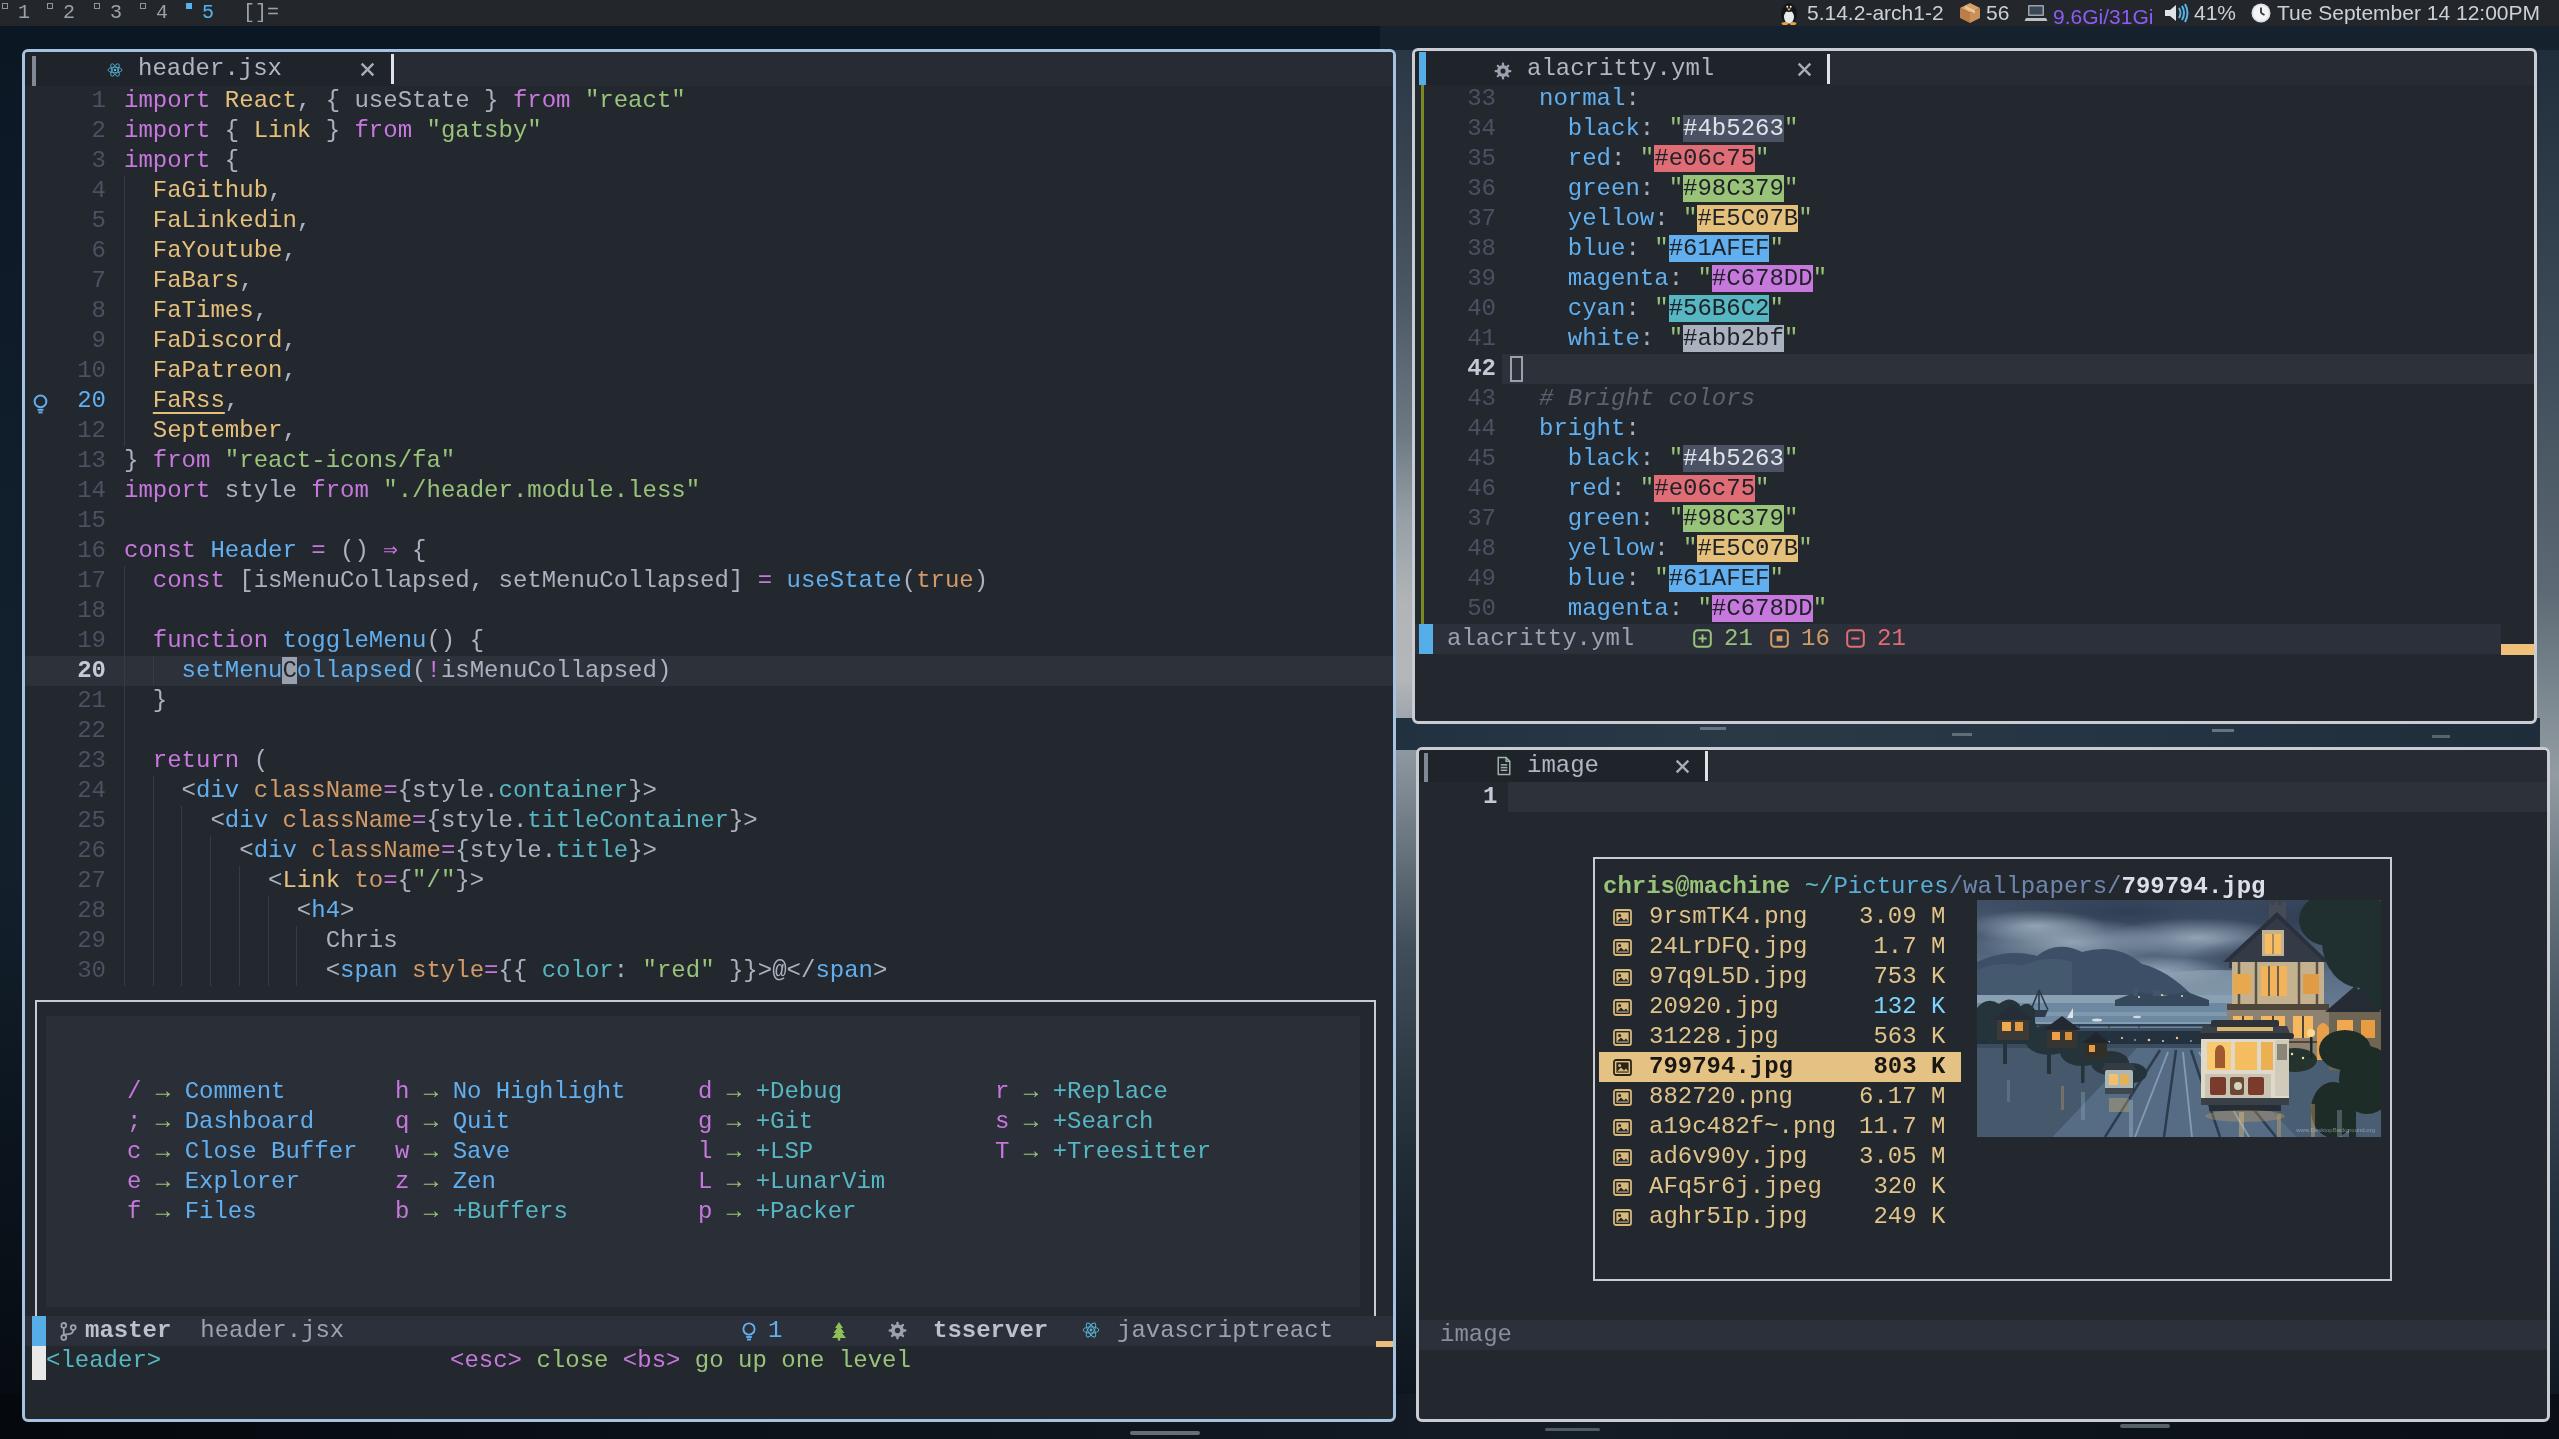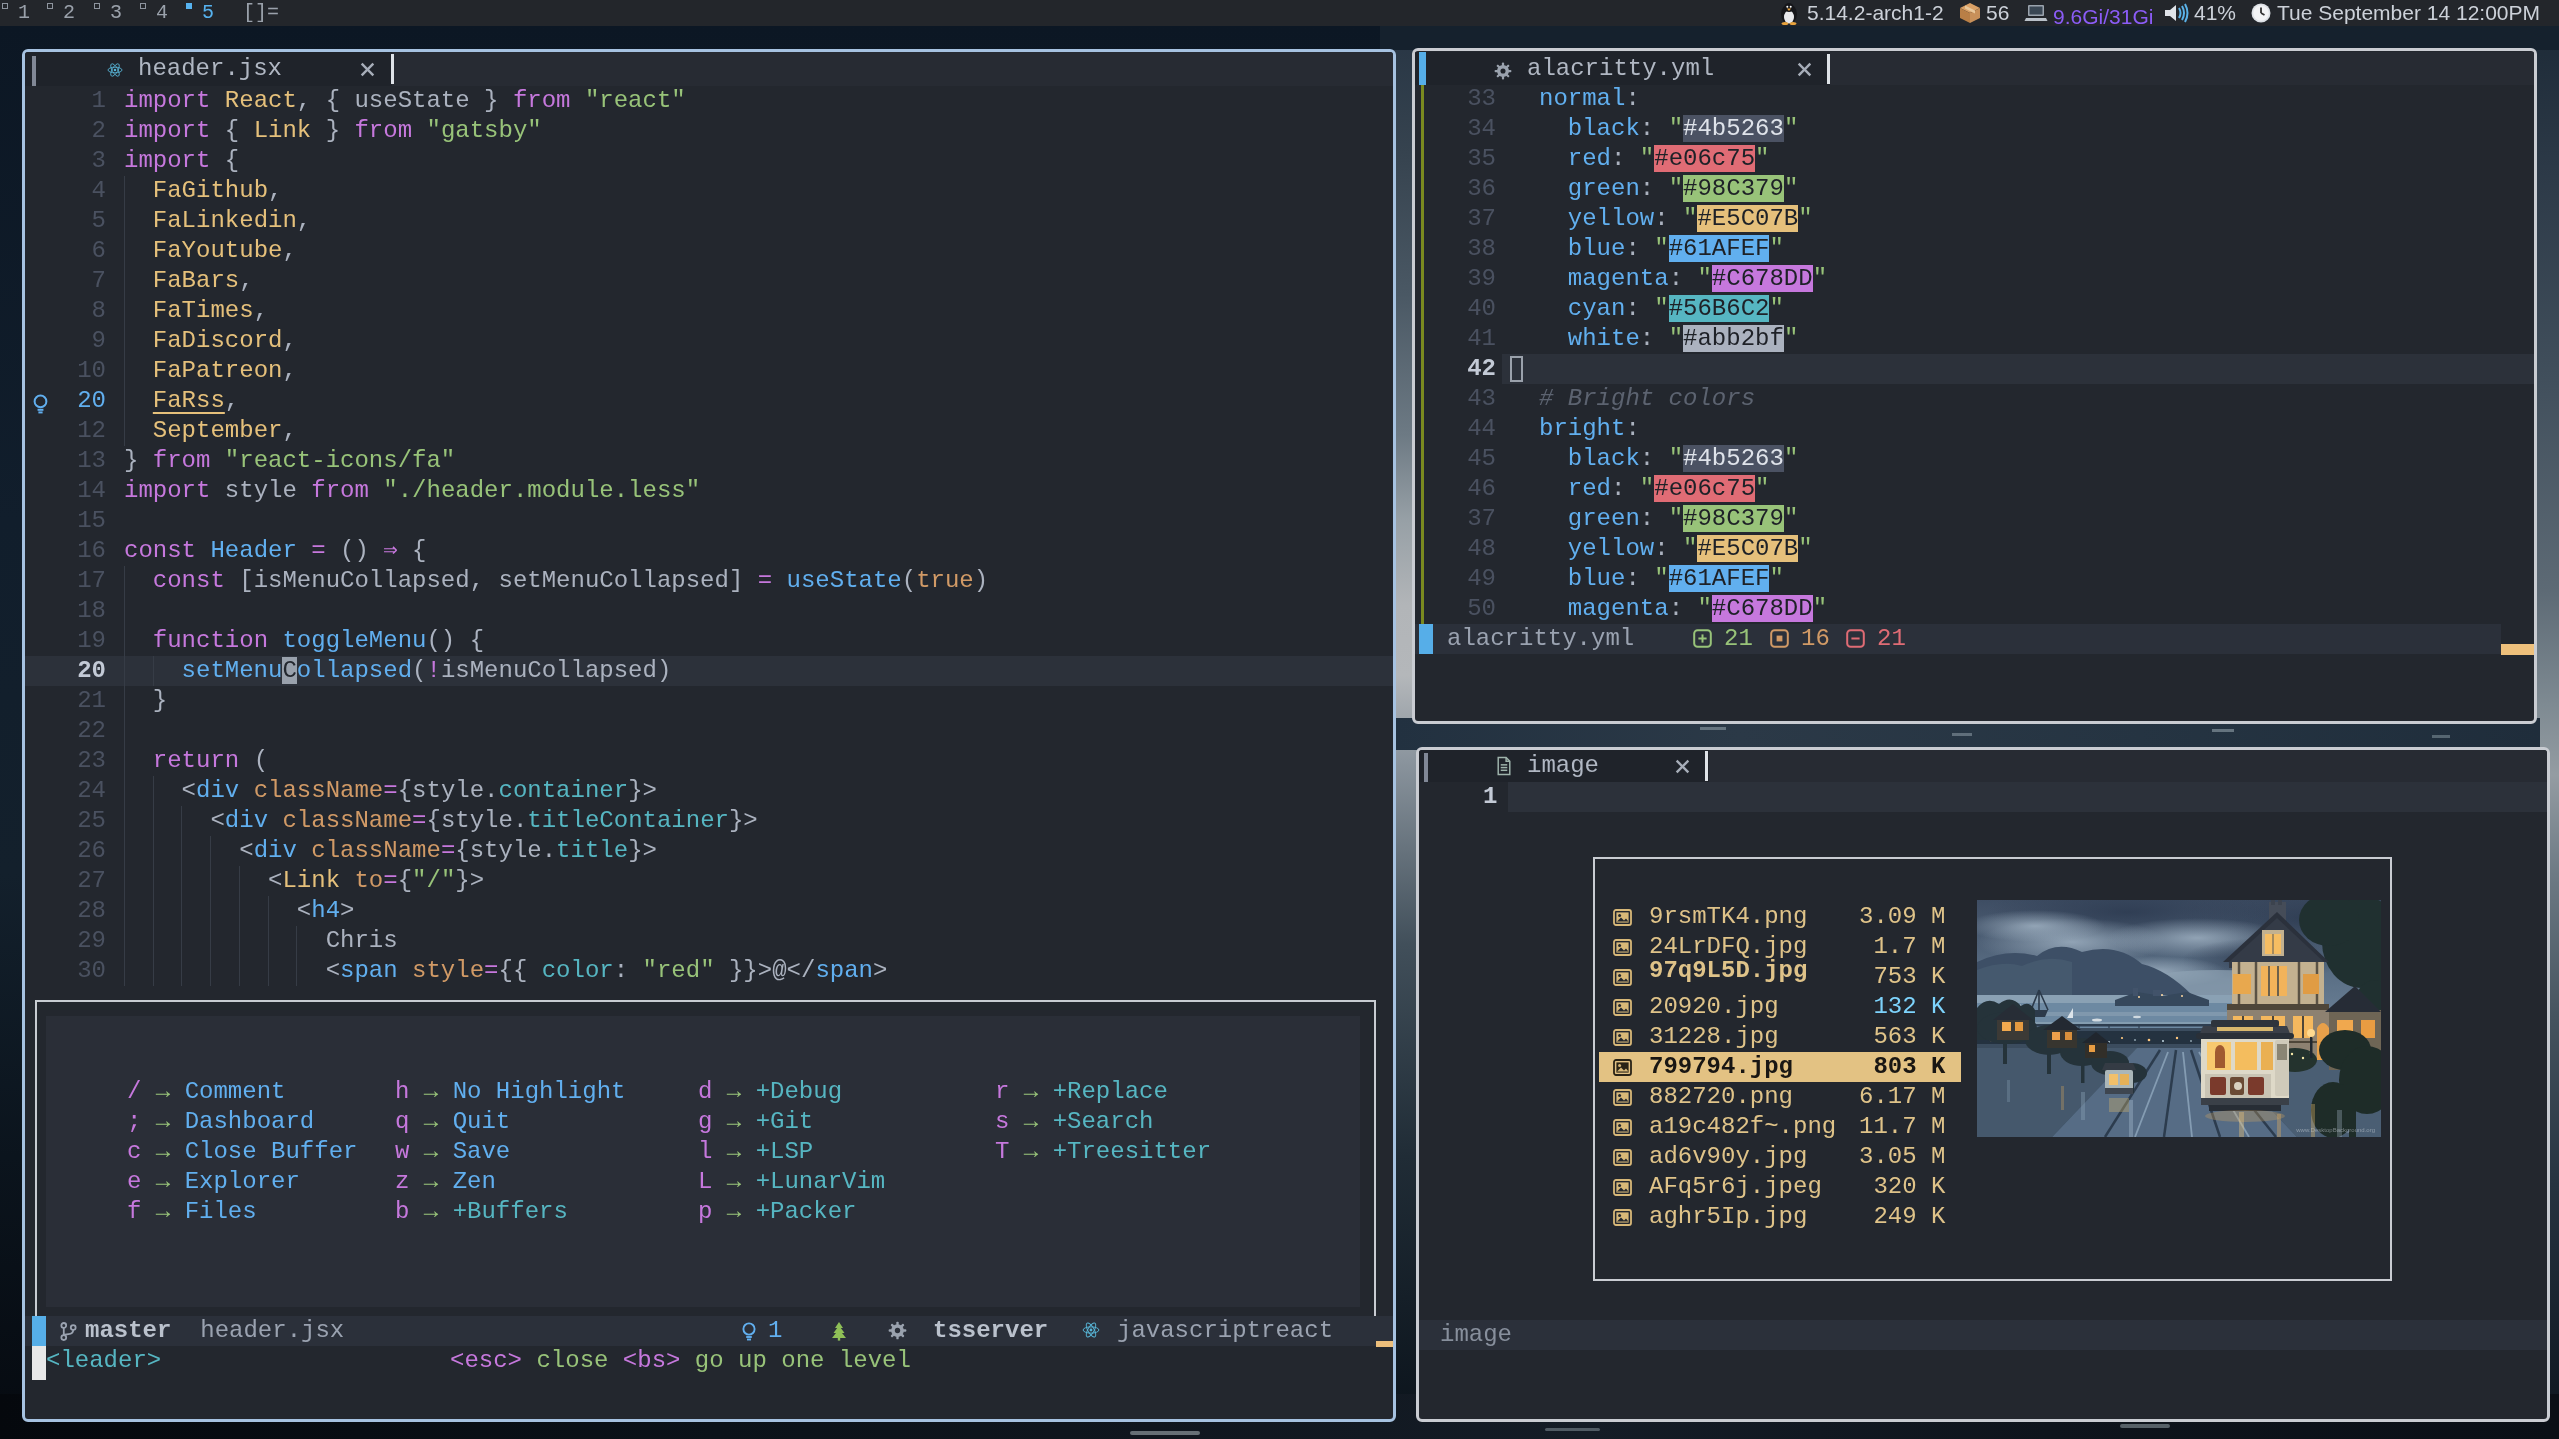--- a/index.html
+++ b/index.html
@@ -337,20 +337,21 @@
     <div class="abs" style="left:255px;top:8px"><svg width="17" height="17" viewBox="0 0 16 16">
         <line x1="2.5" y1="2.5" x2="13.5" y2="13.5" stroke="#a7aeb9" stroke-width="2.2"></line>
         <line x1="13.5" y1="2.5" x2="2.5" y2="13.5" stroke="#a7aeb9" stroke-width="2.2"></line>
       </svg></div>
     <div class="abs" style="left:286px;top:1px;width:3px;height:30px;background:#dfe3e8"></div>
     <div class="abs" style="left:89px;top:32px;width:1039px;height:30px;background:#2c313a"></div>
     <pre class="abs" style="left:64px;top:32px"><span class="bold" style="color:#c3cad6">1</span></pre>
     <div class="abs" style="left:0px;top:570px;width:1128px;height:30px;background:#2b303a"></div>
     <pre class="abs" style="left:21px;top:570px"><span style="color:#878f9c">image</span></pre>
     <div class="abs" style="left:174px;top:107px;width:799px;height:424px;border:2px solid #c9ccd2;background:#23272e"></div>
+    <pre class="abs" style="left:184px;top:122px"><span class="g bold">chris@machine</span> <span style="color:#5cb8c8">~/</span><span style="color:#58aed6">Pictures</span><span style="color:#6f87ad">/wallpapers/</span><span class="bold" style="color:#dce0e6">799794.jpg</span></pre>
     <div class="abs" style="left:194px;top:159px"><svg width="19" height="17" viewBox="0 0 19 17">
         <rect x="1" y="1" width="17" height="15" rx="2" fill="none" stroke="#d8b878" stroke-width="1.8"></rect>
         <rect x="3.4" y="3.4" width="12.2" height="10.2" fill="#d8b878"></rect>
         <circle cx="6.6" cy="6.4" r="1.5" fill="#23272e"></circle>
         <polygon points="4,12.6 8,8.4 11,11.4 13,9.6 15.4,12.6" fill="#23272e"></polygon>
       </svg></div>
     <pre class="abs" style="left:230px;top:152px;color:#dfc389;font-weight:normal">9rsmTK4.png</pre>
     <pre class="abs" style="left:440px;top:152px;color:#dfc389;font-weight:normal">3.09 M</pre>
     <div class="abs" style="left:194px;top:189px"><svg width="19" height="17" viewBox="0 0 19 17">
         <rect x="1" y="1" width="17" height="15" rx="2" fill="none" stroke="#d8b878" stroke-width="1.8"></rect>
@@ -359,21 +360,21 @@
         <polygon points="4,12.6 8,8.4 11,11.4 13,9.6 15.4,12.6" fill="#23272e"></polygon>
       </svg></div>
     <pre class="abs" style="left:230px;top:182px;color:#dfc389;font-weight:normal">24LrDFQ.jpg</pre>
     <pre class="abs" style="left:440px;top:182px;color:#dfc389;font-weight:normal"> 1.7 M</pre>
     <div class="abs" style="left:194px;top:219px"><svg width="19" height="17" viewBox="0 0 19 17">
         <rect x="1" y="1" width="17" height="15" rx="2" fill="none" stroke="#d8b878" stroke-width="1.8"></rect>
         <rect x="3.4" y="3.4" width="12.2" height="10.2" fill="#d8b878"></rect>
         <circle cx="6.6" cy="6.4" r="1.5" fill="#23272e"></circle>
         <polygon points="4,12.6 8,8.4 11,11.4 13,9.6 15.4,12.6" fill="#23272e"></polygon>
       </svg></div>
-    <pre class="abs" style="left:230px;top:206px;color:#dfc389;font-weight:bold">97q9L5D.jpg</pre>
+    <pre class="abs" style="left:230px;top:212px;color:#dfc389;font-weight:normal">97q9L5D.jpg</pre>
     <pre class="abs" style="left:440px;top:212px;color:#dfc389;font-weight:normal"> 753 K</pre>
     <div class="abs" style="left:194px;top:249px"><svg width="19" height="17" viewBox="0 0 19 17">
         <rect x="1" y="1" width="17" height="15" rx="2" fill="none" stroke="#d8b878" stroke-width="1.8"></rect>
         <rect x="3.4" y="3.4" width="12.2" height="10.2" fill="#d8b878"></rect>
         <circle cx="6.6" cy="6.4" r="1.5" fill="#23272e"></circle>
         <polygon points="4,12.6 8,8.4 11,11.4 13,9.6 15.4,12.6" fill="#23272e"></polygon>
       </svg></div>
     <pre class="abs" style="left:230px;top:242px;color:#dfc389;font-weight:normal">20920.jpg</pre>
     <pre class="abs" style="left:440px;top:242px;color:#7dd3fc;font-weight:normal"> 132 K</pre>
     <div class="abs" style="left:194px;top:279px"><svg width="19" height="17" viewBox="0 0 19 17">

